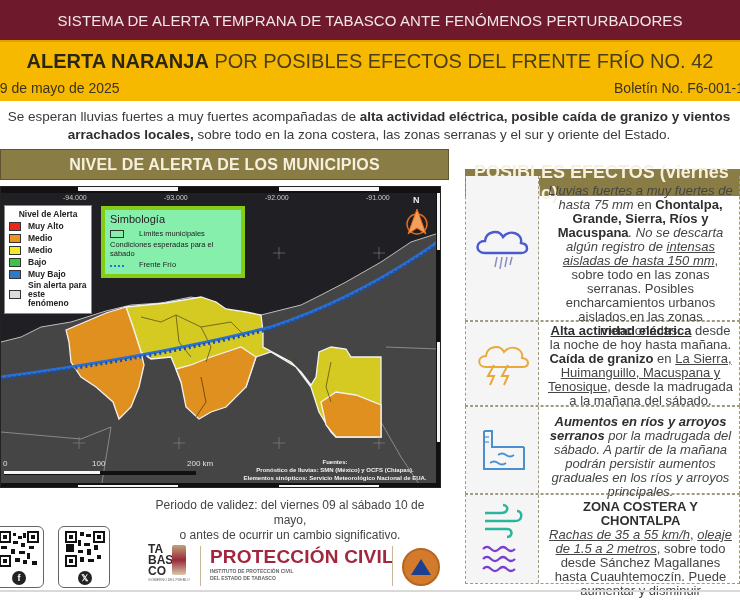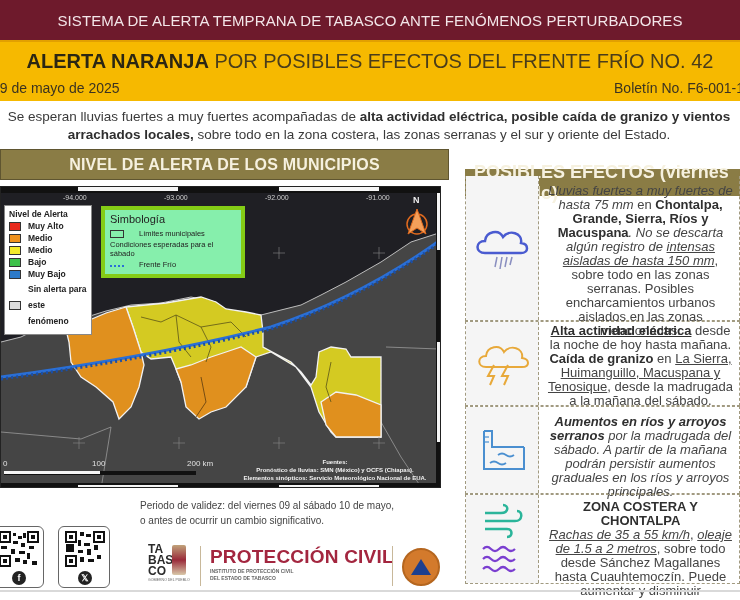--- a/index.html
+++ b/index.html
@@ -15,35 +15,35 @@
 
   .summary { position: absolute; left: -6px; top: 108px; width: 750px; text-align: center; font-size: 13.5px; line-height: 18px; color: #3a3a3a; }
   .summary b { font-weight: 700; color: #2f2f2f; }
 
   .section-head-left { position: absolute; left: 0; top: 149px; width: 449px; height: 31px; background: #8a7c45; border: 1px solid #5f5530; color: #f6f1df; font-weight: 700; font-size: 16px; display: flex; align-items: center; justify-content: center; letter-spacing: 0.2px; }
 
   .map { position: absolute; left: 0; top: 186px; width: 441px; height: 302px; background: #3b3b3b; border: 1px solid #222; overflow: hidden; }
   .map-sea { position: absolute; left: 0; top: 0; }
 
   .legend-box { position: absolute; left: 4px; top: 205px; width: 88px; background: #fff; border: 1px solid #888; padding: 3px 4px; font-size: 8.5px; color: #222; }
-  .legend-title { font-weight: 700; font-size: 8.5px; text-align: left; margin-bottom: 2px; }
+  .legend-title { font-weight: 700; font-size: 8.5px; text-align: center; margin-bottom: 2px; }
   .legend-row { display: flex; align-items: center; margin: 2px 0; font-weight: 700; }
   .swatch { width: 12px; height: 9px; border: 1px solid #333; margin-right: 7px; flex: 0 0 auto; }
 
   .simbologia { position: absolute; left: 101px; top: 206px; width: 144px; background: #86efac; border: 4px solid #84cc16; padding: 3px 5px; font-size: 7.5px; color: #222; }
   .simb-title { font-size: 11px; margin-bottom: 4px; }
   .simb-row { display: flex; align-items: center; margin: 2px 0; gap: 11px; }
   .simb-poly { width: 14px; height: 8px; border: 1px solid #333; margin-right: 4px; }
   .simb-front { width: 14px; height: 4px; border-bottom: 2px dotted #2a6fd6; margin-right: 4px; }
 
   .coord { position: absolute; font-size: 7px; color: #cfcfcf; }
   .scale-label { position: absolute; font-size: 8px; color: #e0e0e0; }
   .sources { position: absolute; left: 230px; top: 458px; width: 210px; text-align: center; font-size: 6px; color: #f2f2f2; font-weight: 700; line-height: 8px; }
 
-  .validity { position: absolute; left: 140px; top: 498px; width: 300px; text-align: left; font-size: 10px; line-height: 15px; color: #444; }
+  .validity { position: absolute; left: 140px; top: 498px; width: 300px; text-align: center; font-size: 12px; line-height: 15px; color: #444; }
 
   .qr { position: absolute; top: 526px; width: 52px; height: 62px; border: 1px solid #666; border-radius: 6px; background: #fff; }
   .qr-code { position: absolute; left: 6px; top: 4px; width: 40px; height: 36px; }
   .qr-social { position: absolute; left: 19px; top: 44px; width: 14px; height: 14px; border-radius: 50%; background: #222; color: #fff; font-size: 9px; font-weight: 700; display: flex; align-items: center; justify-content: center; }
 
   .logo-tabasco { position: absolute; left: 148px; top: 544px; width: 42px; height: 44px; }
   .logo-tabasco .t { font-weight: 900; font-size: 12px; line-height: 11px; color: #2b2b2b; letter-spacing: 0px; }
   .logo-tabasco .sub { font-size: 3.5px; color: #666; margin-top: 1px; }
   .divider-v { position: absolute; width: 1px; background: #c8b89a; }
   .pc-title { position: absolute; left: 210px; top: 546px; font-size: 19px; font-weight: 900; color: #a3263f; letter-spacing: 0.2px; }
@@ -171,21 +171,21 @@
   <div class="legend-row">
       <span class="swatch" style="background:#3ec24a"></span>
       <span>Bajo</span>
     </div>
   <div class="legend-row">
       <span class="swatch" style="background:#2d7ac8"></span>
       <span>Muy Bajo</span>
     </div>
   <div class="legend-row">
       <span class="swatch" style="background:#dcdcdc"></span>
-      <span style="line-height:16px">Sin alerta para este fenómeno</span>
+      <span style="line-height:9px">Sin alerta para este fenómeno</span>
     </div>
 </div>
 
 <div class="simbologia">
   <div class="simb-title">Simbología</div>
   <div class="simb-row">
       <span class="simb-poly"></span>
       <span>Límites municipales</span>
     </div>
   <div class="simb-row">

